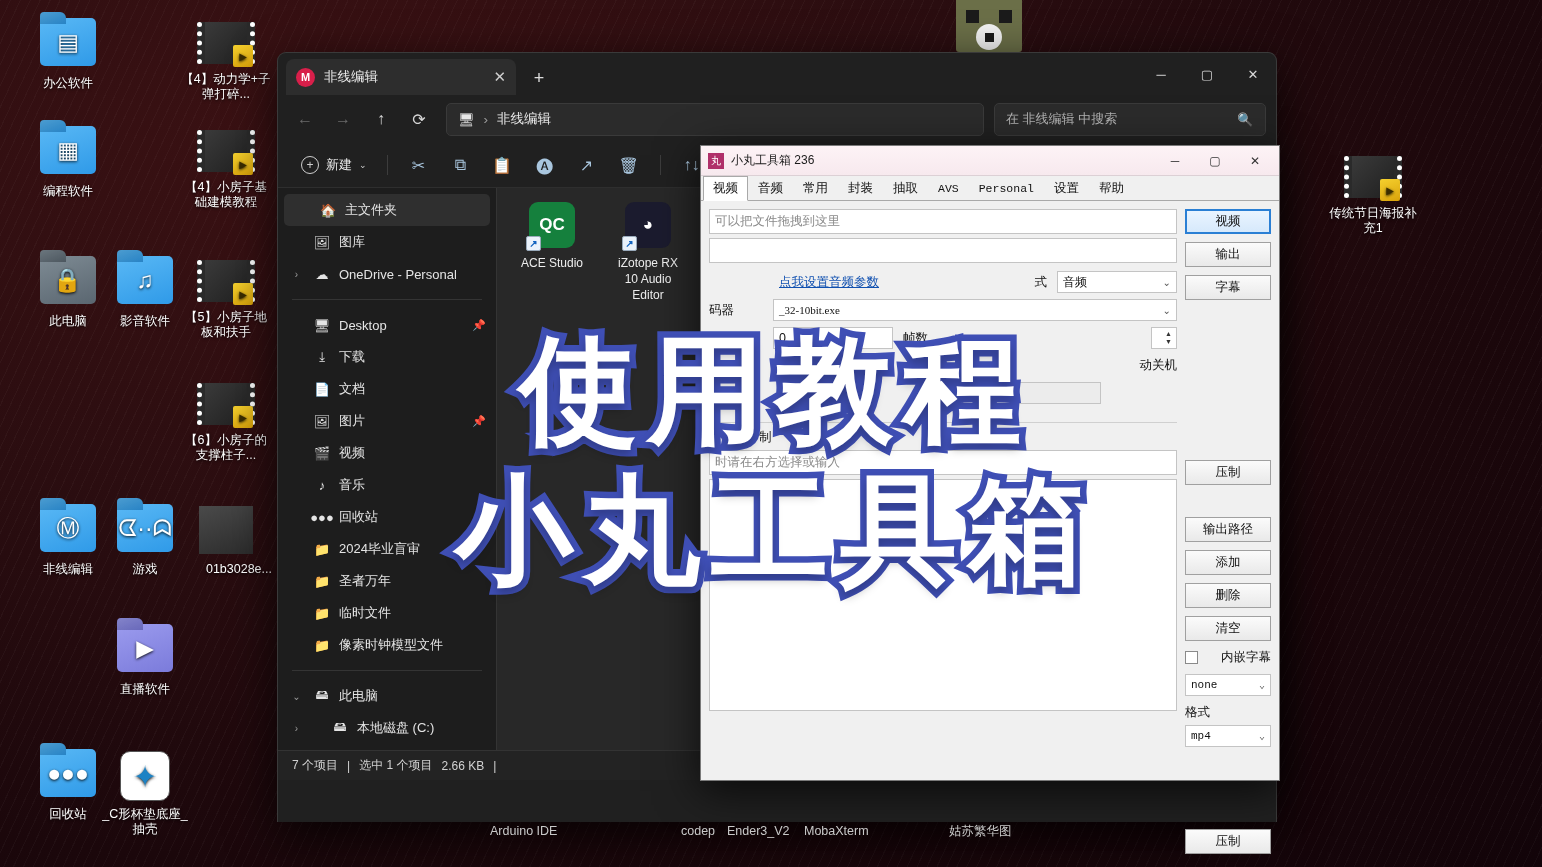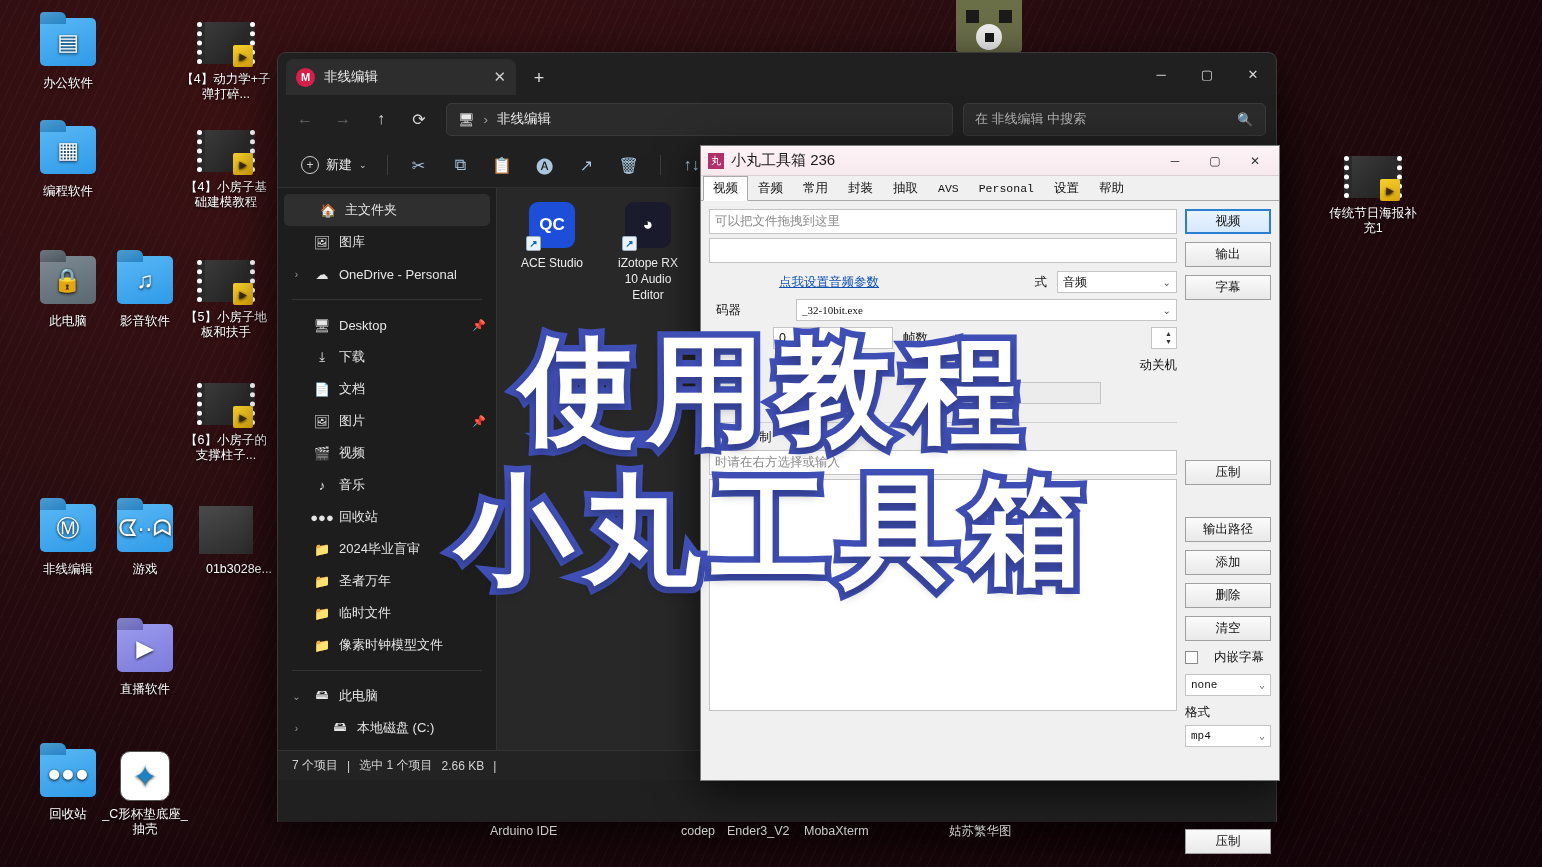--- a/index.html
+++ b/index.html
@@ -51,21 +51,21 @@
   .wctrl{position:absolute;right:0;top:0;height:42px;display:flex;}
   .wctrl div{width:46px;height:42px;display:flex;align-items:center;justify-content:center;
     color:#d8d8d8;font-size:13px;}
 
   .navbar{height:48px;display:flex;align-items:center;gap:4px;padding:0 10px;}
   .navbtn{width:34px;height:32px;display:flex;align-items:center;justify-content:center;
     color:#d6d6d6;font-size:16px;border-radius:5px;}
   .navbtn.dim{color:#6a6a6a;}
   .addrbar{flex:1;height:33px;background:#2b2b2b;border:1px solid #3a3a3a;border-radius:5px;
     display:flex;align-items:center;gap:9px;padding:0 11px;color:#e8e8e8;font-size:13.5px;margin:0 6px;}
-  .searchbar{width:303px;height:33px;background:#2b2b2b;border:1px solid #3a3a3a;border-radius:5px;
+  .searchbar{width:272px;height:33px;background:#2b2b2b;border:1px solid #3a3a3a;border-radius:5px;
     display:flex;align-items:center;padding:0 11px;color:#b2b2b2;font-size:13px;}
   .searchbar .sq{margin-left:auto;font-size:13px;}
 
   .cmdbar{height:45px;display:flex;align-items:center;gap:2px;padding:0 14px;border-bottom:1px solid #2e2e2e;}
   .cmdnew{display:flex;align-items:center;gap:7px;color:#eee;font-size:13px;padding:5px 9px;border-radius:5px;}
   .circ{width:18px;height:18px;border:1.4px solid #cfcfcf;border-radius:50%;
     display:flex;align-items:center;justify-content:center;font-size:12px;color:#cfcfcf;}
   .cdiv{width:1px;height:20px;background:#3c3c3c;margin:0 9px;}
   .cbtn{width:40px;height:32px;display:flex;align-items:center;justify-content:center;
     color:#a9c6de;font-size:16px;border-radius:5px;}
@@ -90,21 +90,21 @@
   .viewicons{margin-left:auto;display:flex;gap:10px;color:#cfcfcf;font-size:14px;}
 
   
   #toolbox{position:absolute;left:700px;top:145px;width:580px;height:636px;
     background:#f0f0f0;border:1px solid #7a7a7a;box-shadow:0 10px 40px rgba(0,0,0,.7);
     font-family:"Liberation Sans", sans-serif;}
   .tbtitle{height:30px;background:linear-gradient(#fdf3f6,#f7e9ee);display:flex;align-items:center;
     padding:0 4px 0 7px;border-bottom:1px solid #dcd0d5;}
   .tbicon{width:16px;height:16px;background:#b0306a;color:#fff;font-size:10px;
     display:flex;align-items:center;justify-content:center;margin-right:7px;}
-  .tbtxt{font-size:15px;color:#1a1a1a;}
+  .tbtxt{font-size:12px;color:#1a1a1a;}
   .tbwc{margin-left:auto;display:flex;}
   .tbwc span{width:40px;height:29px;display:flex;align-items:center;justify-content:center;
     font-size:12px;color:#333;}
   .tabs{height:25px;display:flex;align-items:flex-end;padding-left:2px;
     border-bottom:1px solid #a9a9a9;background:#f0f0f0;}
   .tb{height:23px;padding:0 9px;font-size:12.5px;color:#111;display:flex;align-items:center;
     border:1px solid transparent;}
   .tb.active{background:#fff;border-color:#a9a9a9;border-bottom-color:#fff;margin-bottom:-1px;height:25px;}
   .tb.mono{font-family:"Liberation Mono", monospace;font-size:11.5px;}
 
@@ -387,21 +387,21 @@
           <span class="chev">›</span>
           <span style="width:10px"></span>
           <span class="nico">🖴</span>
           <span>本地磁盘 (C:)</span>
         </div>
         <div class="nrow">
           <span style="width:10px"></span>
         </div>
       </div>
     <div class="econtent" id="filearea">
-        <div class="fitem"><div class="ic" style="background:#1d4ed8">QC<span class="shc">↗</span></div><span>ACE Studio</span></div>
+        <div class="fitem"><div class="ic" style="background:#15803d">QC<span class="shc">↗</span></div><span>ACE Studio</span></div>
         <div class="fitem"><div class="ic" style="background:#1b1b2e">◕<span class="shc">↗</span></div><span>iZotope RX 10 Audio Editor</span></div>
       </div>
   </div>
 
   <div class="statusbar">
     <span>7 个项目</span>
     <span>|</span>
     <span>选中 1 个项目</span>
     <span>2.66 KB</span>
     <span>|</span>
@@ -444,21 +444,21 @@
         <span style="width:60px"></span>
         <span class="link">点我设置音频参数</span>
         <span style="flex:1"></span>
         <span class="lbl">式</span>
         <div class="wsel" style="width:120px">
           <span>音频</span>
           <span class="cv">⌄</span>
         </div>
       </div>
 
-      <div style="display:flex;align-items:center;margin-top:6px;gap:26px;margin-left:7px;">
+      <div style="display:flex;align-items:center;margin-top:6px;gap:10px;">
         <span class="lbl" style="width:54px">码器</span>
         <div class="wsel" style="flex:1;font-family:Liberation Serif, serif;font-size:11px">
           <span>_32-10bit.exe</span>
           <span class="cv">⌄</span>
         </div>
       </div>
 
       <div style="display:flex;align-items:center;margin-top:6px;gap:10px;">
         <span style="width:54px"></span>
         <div class="wtext empty" style="width:120px;height:22px;margin:0">0</div>
@@ -502,21 +502,21 @@
       <div class="wbtn hl">视频</div>
       <div class="wbtn">输出</div>
       <div class="wbtn">字幕</div>
       <div style="height:144px"></div>
       <div class="wbtn">压制</div>
       <div style="height:16px"></div>
       <div class="wbtn">输出路径</div>
       <div class="wbtn">添加</div>
       <div class="wbtn">删除</div>
       <div class="wbtn">清空</div>
-      <div style="display:flex;align-items:center;gap:16px;">
+      <div style="display:flex;align-items:center;gap:23px;">
         <span style="width:13px;height:13px;border:1px solid #8a8a8a;background:#fff;display:inline-block"></span>
         <span class="lbl">内嵌字幕</span>
       </div>
       <div class="wsel" style="font-family:'Liberation Mono',monospace;font-size:11px">
         <span>none</span>
         <span class="cv">⌄</span>
       </div>
       <div class="lbl">格式</div>
       <div class="wsel" style="font-family:'Liberation Mono',monospace;font-size:11px;margin-top:-4px">
         <span>mp4</span>

